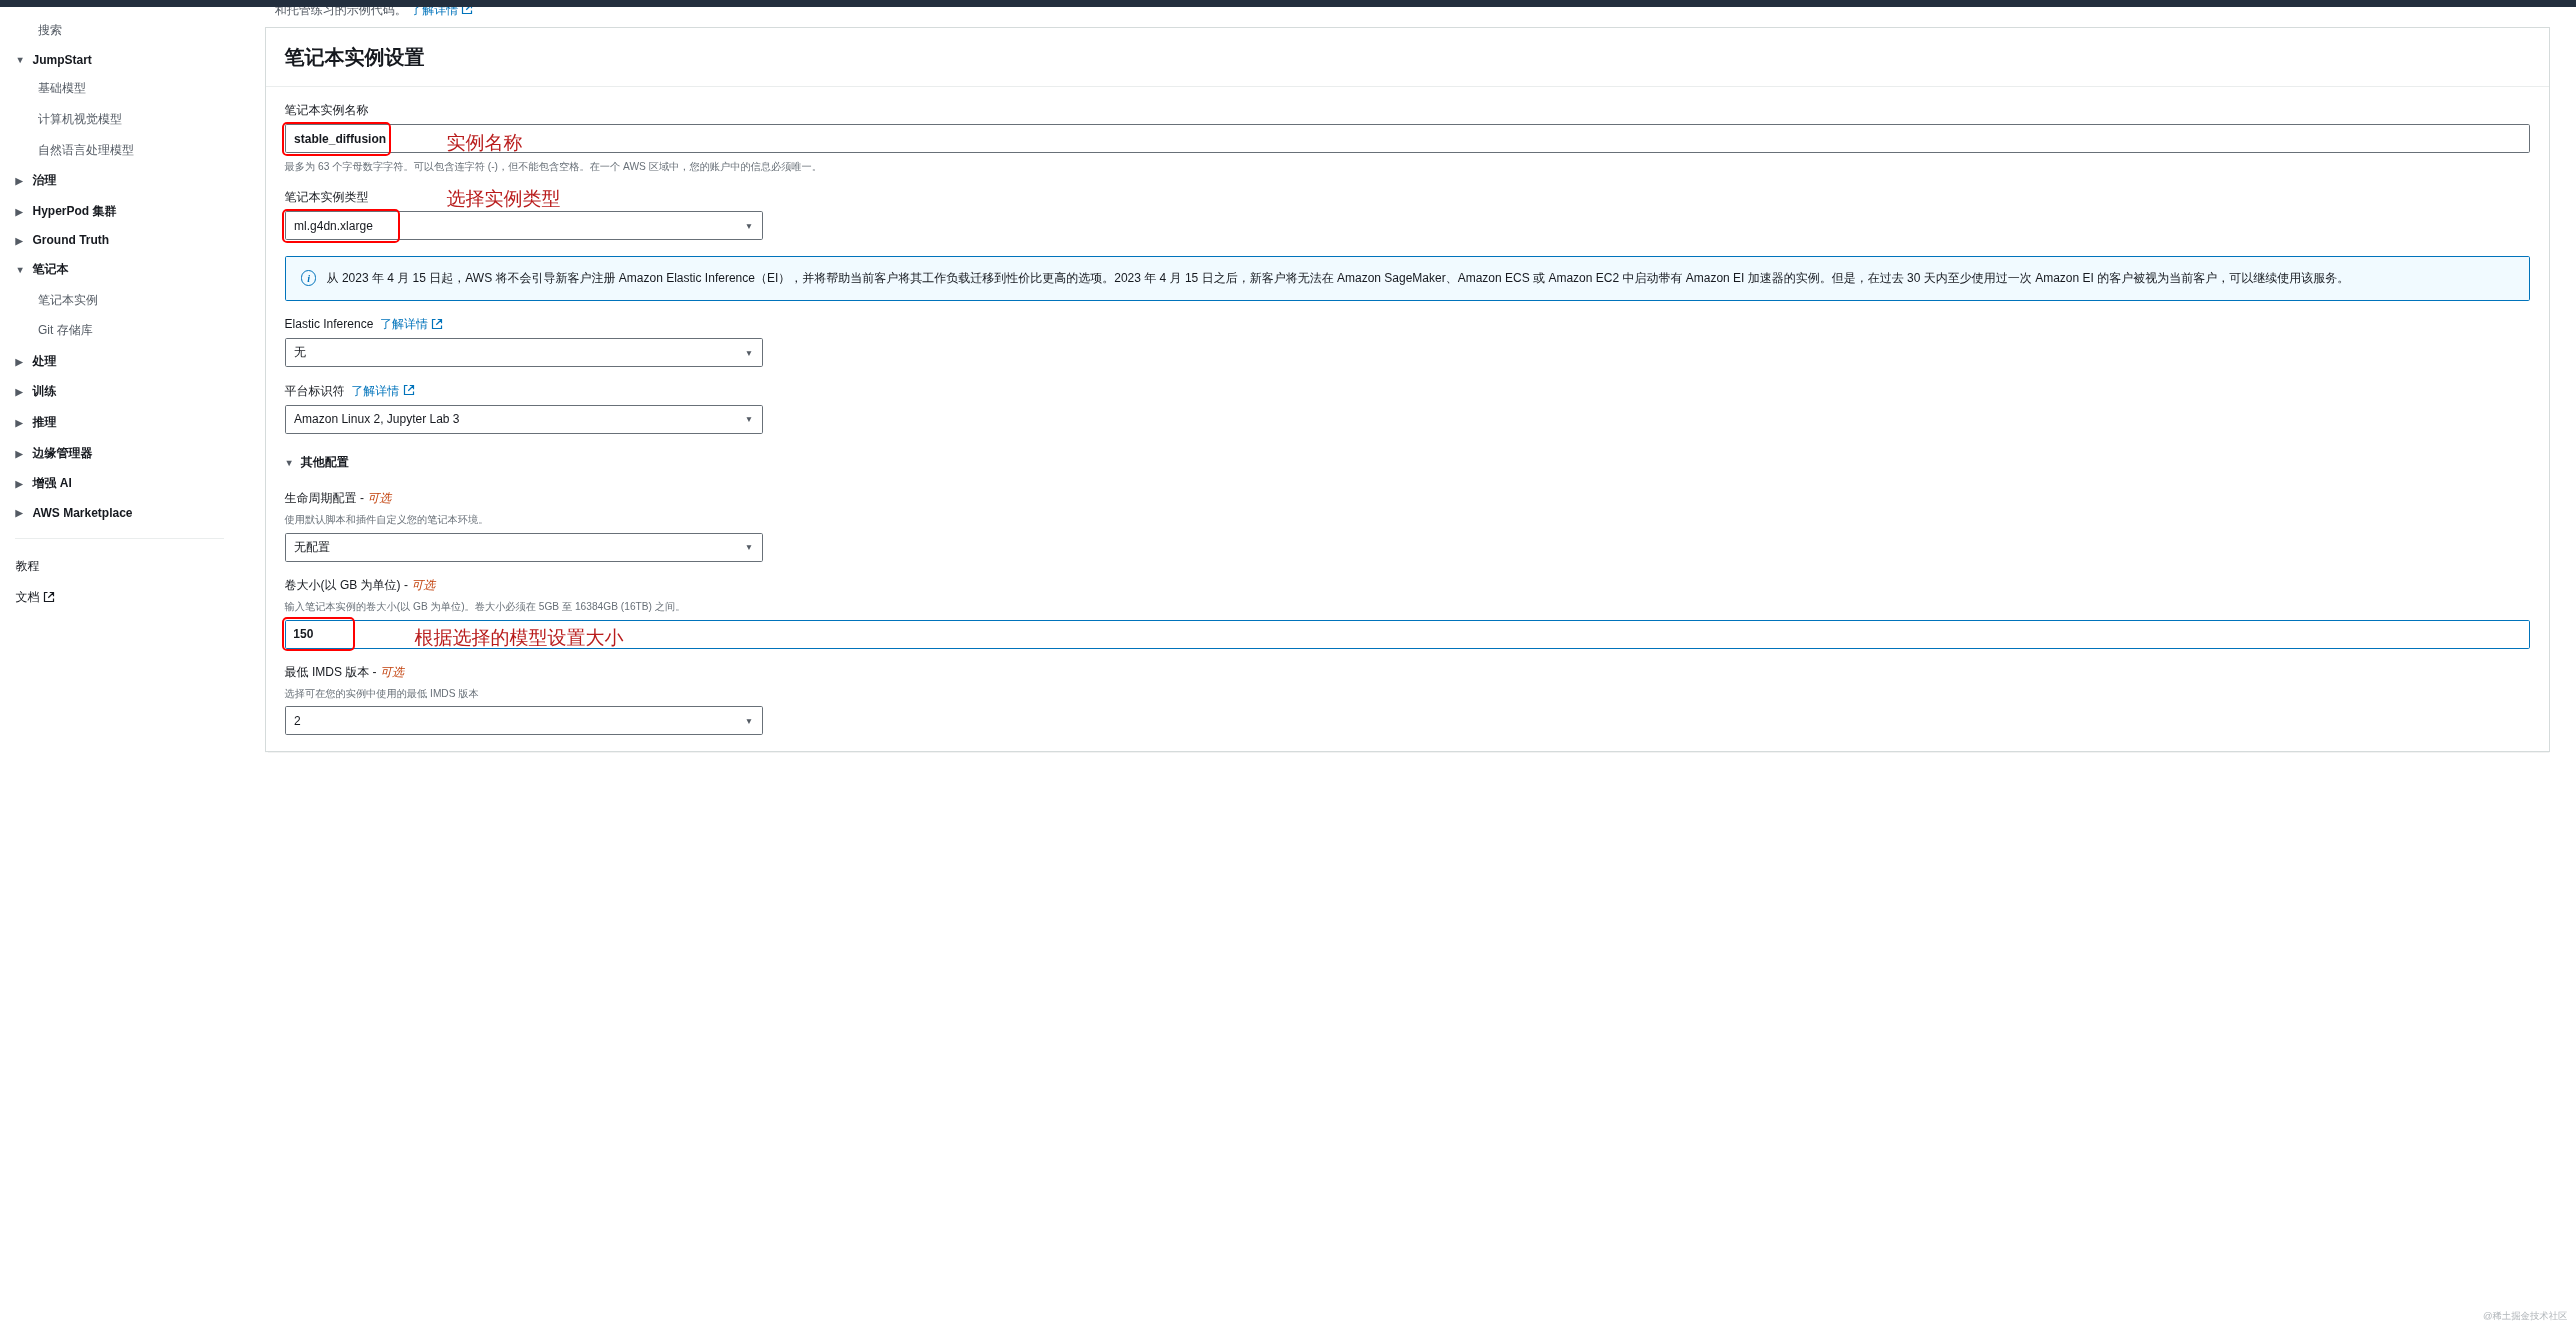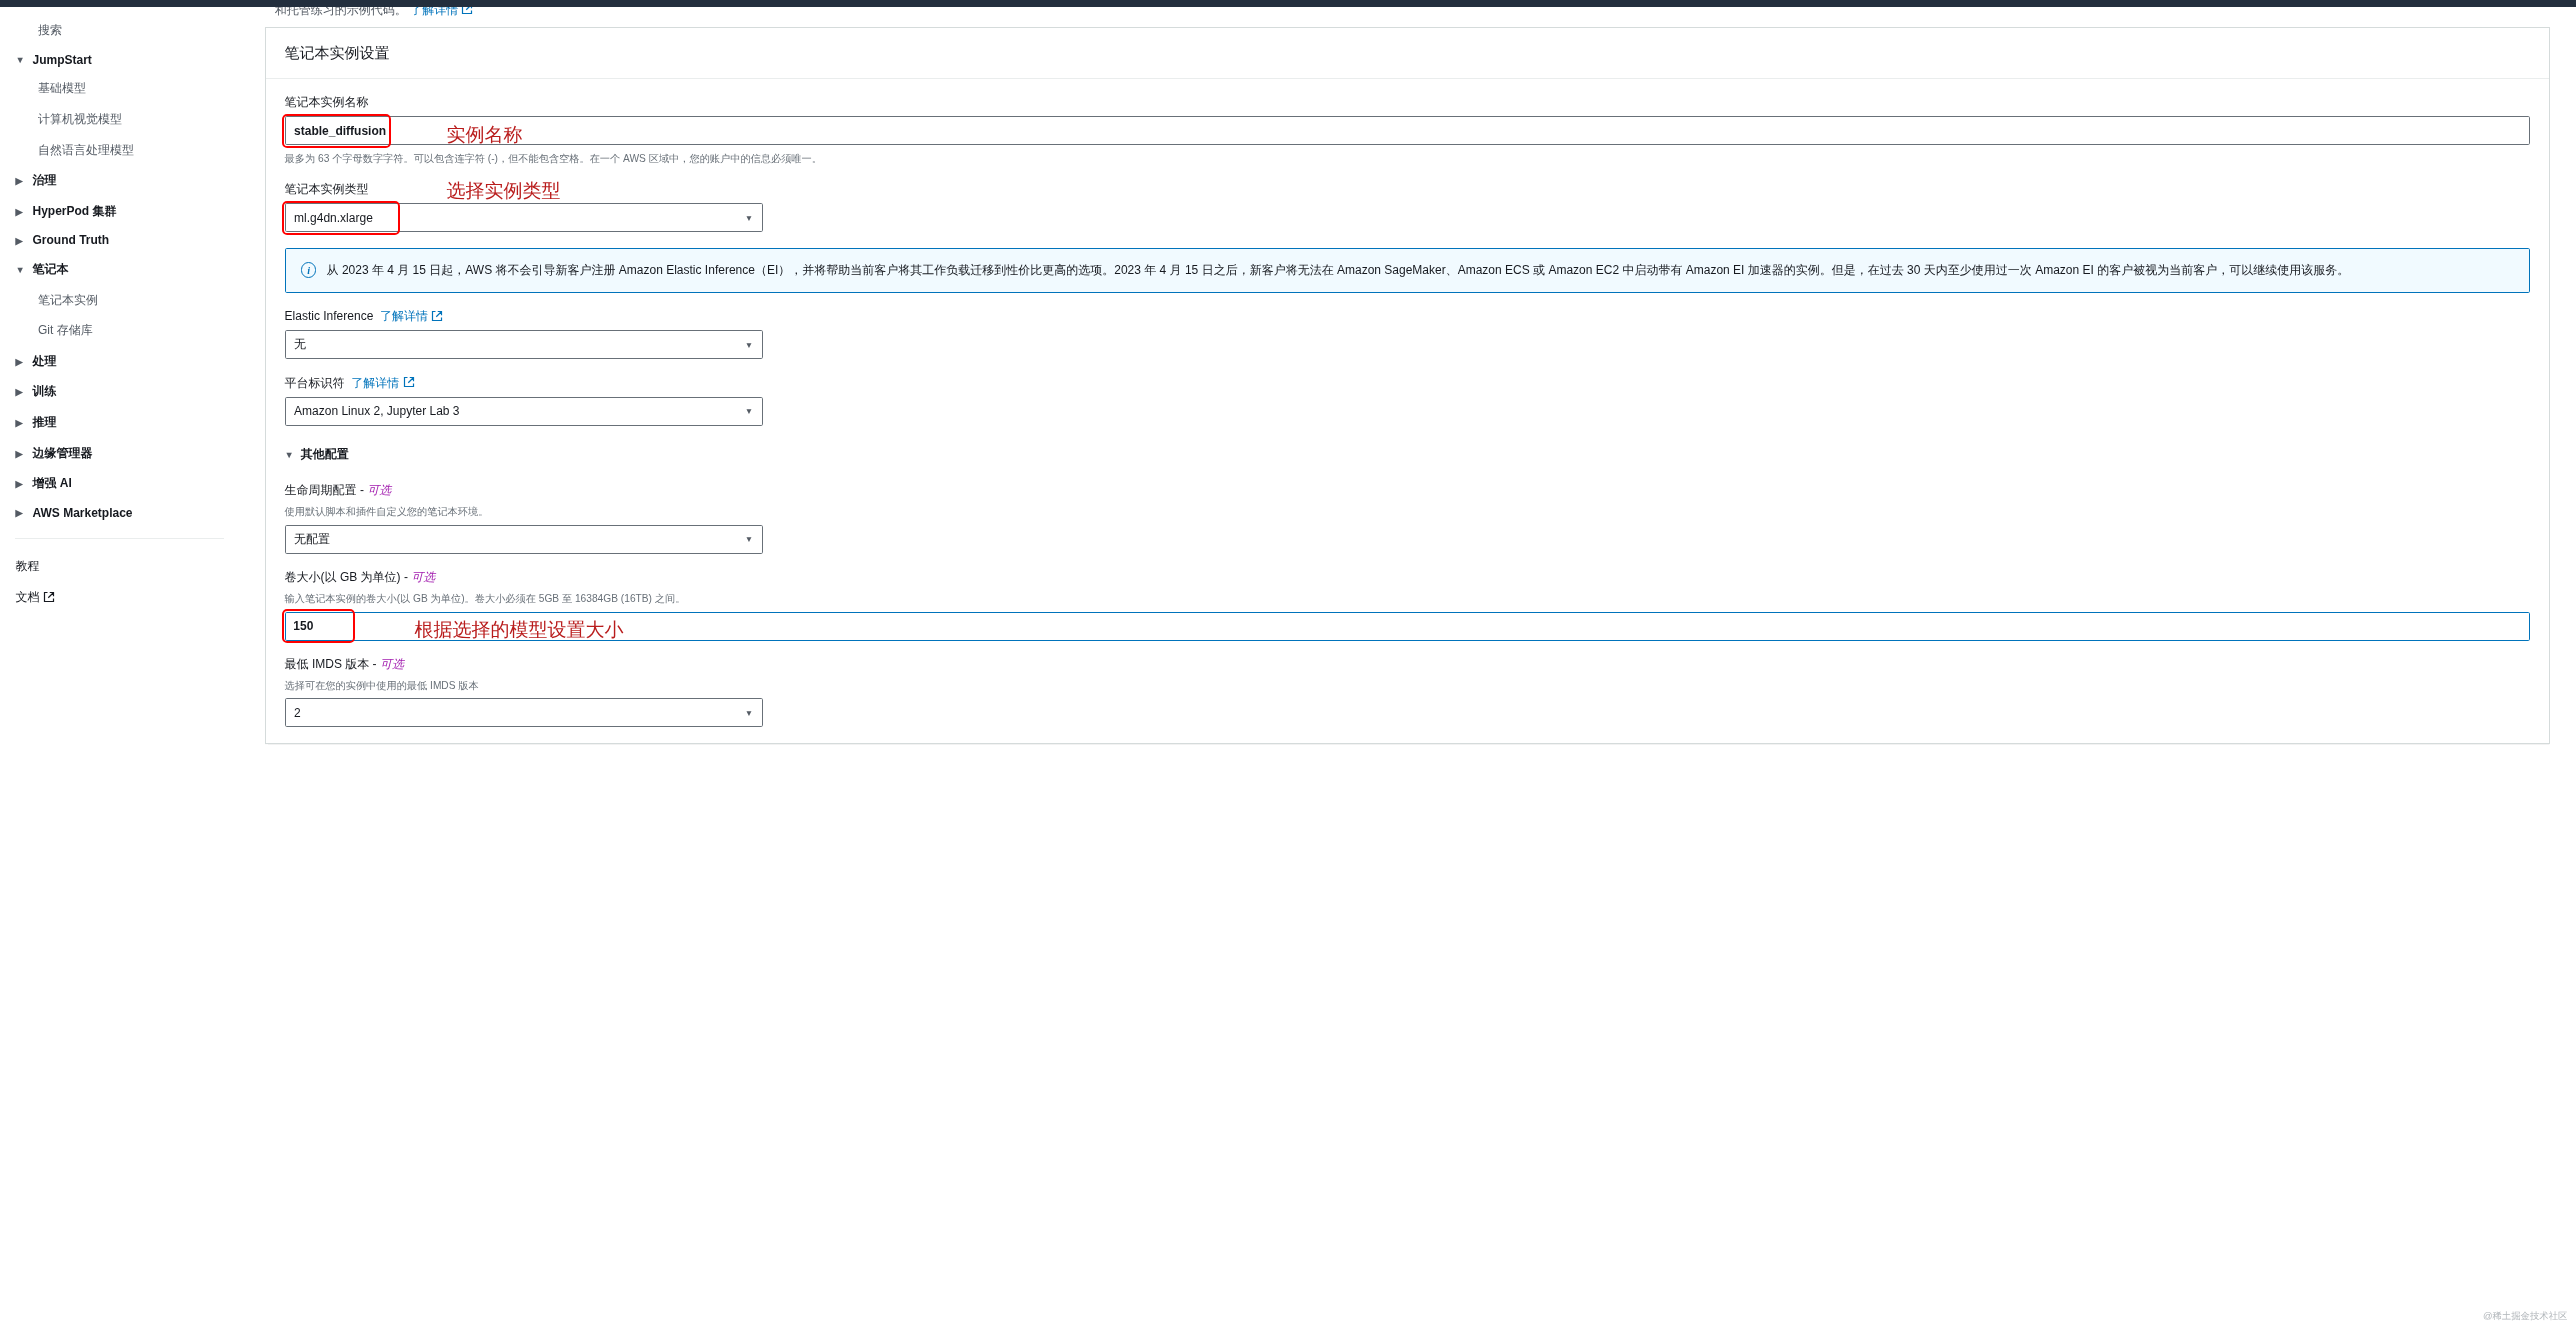--- a/index.html
+++ b/index.html
@@ -73,22 +73,22 @@
 .banner-trunc .link {
   color: #0073bb;
 }
 .panel {
   border: 0.9px solid #d5dbdb;
   box-shadow: 0 0.9px 0.9px rgba(0,0,0,0.05);
   margin-top: 6.8px;
   background: #fff;
 }
 .panel-title {
-  font-size: 15px;
-  font-weight: 400;
+  font-size: 20px;
+  font-weight: 700;
   padding: 15.4px 19px;
   border-bottom: 0.9px solid #eaeded;
 }
 .panel-body {
   padding: 15.4px 19px;
 }
 .field-label {
   font-size: 12px;
   color: #16191f;
   margin-top: 15.4px;
@@ -181,21 +181,21 @@
 .expand-header .tri {
   font-size: 9.4px;
   color: #545b64;
   margin-right: 6.8px;
 }
 .expand-header .label {
   font-weight: 700;
 }
 .field-label .optional {
   font-style: italic;
-  color: #a21caf;
+  color: #c2410c;
 }
 .redbox {
   border: 2.1px solid #ff0000;
   border-radius: 5.1px;
   position: absolute;
   pointer-events: none;
 }
 .red-annot {
   position: absolute;
   color: #b91c1c;

